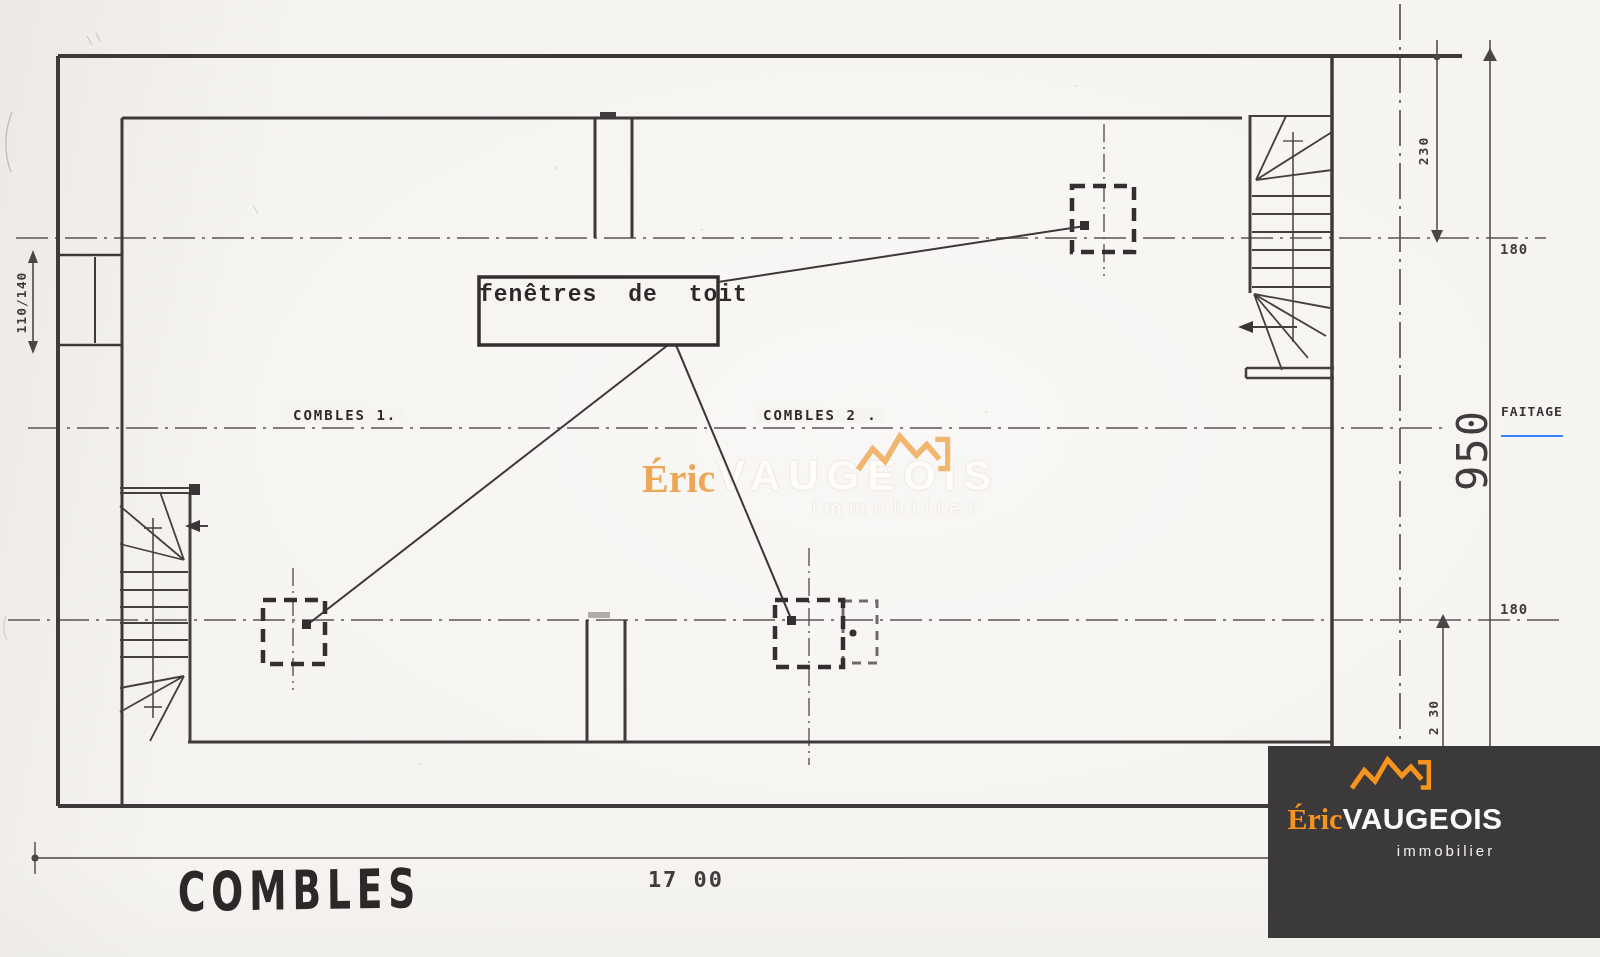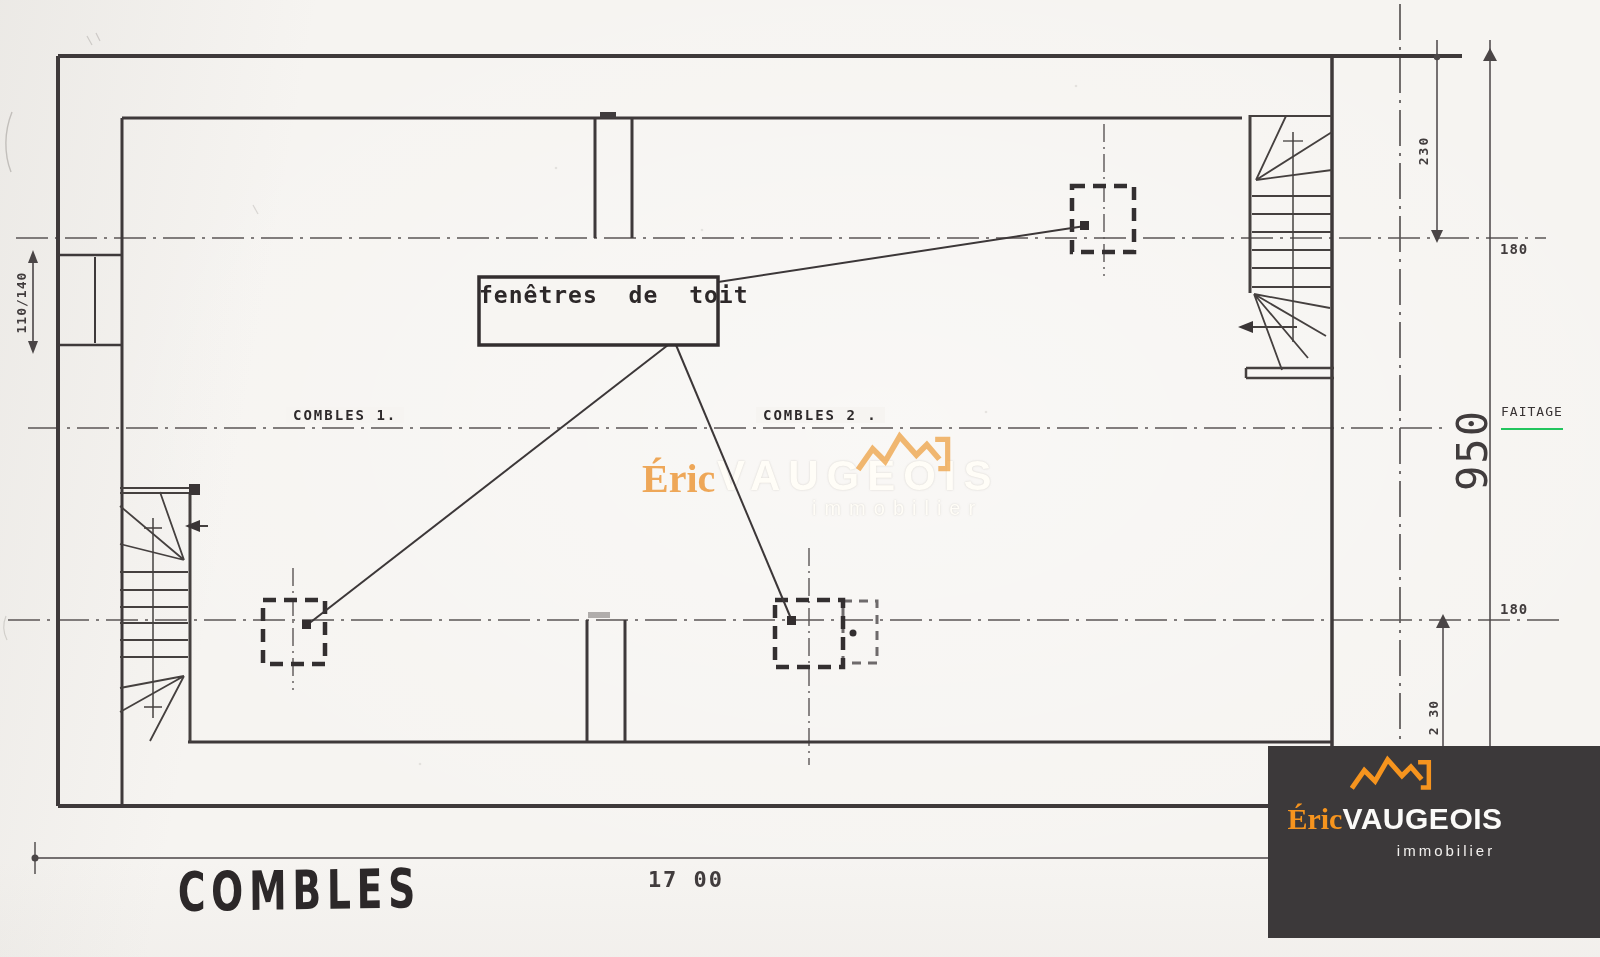--- a/index.html
+++ b/index.html
@@ -15,21 +15,21 @@
   .lbl{position:absolute;z-index:4;white-space:nowrap;}
   .paperbg{background:#f6f4f1;padding:0 7px;}
   .room-label{font-size:14px;font-weight:700;letter-spacing:2px;color:#2e2a2b;}
   .dim{color:#413c3d;}
   .rot{transform:rotate(-90deg);}
   .note-line1{font-size:23px;font-weight:700;letter-spacing:1px;word-spacing:16px;color:#2d2829;}
   .note-line2{font-size:24px;font-weight:700;letter-spacing:2px;color:#2d2829;}
   .faded8{color:#b4aea7;}
   .title{font-family:"DejaVu Sans", sans-serif;font-size:46px;font-weight:700;letter-spacing:7px;
          color:#2c2829;transform:scale(0.82,1.18) rotate(-0.6deg);transform-origin:left bottom;}
-  .faitage{font-size:13px;font-weight:400;letter-spacing:1px;border-bottom:2px solid #22c55e;padding-bottom:9px;}
+  .faitage{font-size:13px;font-weight:700;letter-spacing:1px;border-bottom:2px solid #3b82f6;padding-bottom:16px;}
   
   .wm{position:absolute;z-index:2;white-space:nowrap;}
   .wm-eric{font-family:"Liberation Serif", serif;font-weight:700;font-size:40px;color:#eea14b;opacity:.92;}
   .wm-vaugeois{font-family:"Liberation Sans", sans-serif;font-weight:700;font-size:42px;letter-spacing:8px;
      color:#fffdf7;text-shadow:0 0 2px rgba(186,182,173,.6);}
   .wm-immo{font-family:"Liberation Sans", sans-serif;font-size:20px;letter-spacing:8px;color:#fffdf7;
      text-shadow:0 0 2px rgba(186,182,173,.55);}
   
   .logo-box{position:absolute;left:1268px;top:746px;width:388px;height:192px;background:#3c393a;z-index:6;}
   .logo-name{position:absolute;left:12px;top:56px;width:230px;text-align:center;white-space:nowrap;}
@@ -156,21 +156,21 @@
       <path d="M1490,40 V746" stroke-width="1.5"></path>
       <polygon points="1490,48 1483,61 1497,61" fill="#4a4546" stroke="none"></polygon>
       <path d="M1443,618 V746" stroke-width="1.5"></path>
       <polygon points="1443,614 1436,628 1450,628" fill="#4a4546" stroke="none"></polygon>
     </g>
   </svg>
 
   <div class="lbl room-label paperbg" style="left:286px;top:407px;">COMBLES 1.</div>
   <div class="lbl room-label paperbg" style="left:756px;top:407px;">COMBLES 2 .</div>
 
-  <div class="lbl note-line1" style="left:479px;top:282px;width:239px;text-align:right;">fenêtres de toit</div>
+  <div class="lbl note-line1" style="left:479px;top:282px;width:239px;text-align:right;font-family:Liberation Mono, monospace;">fenêtres de toit</div>
 
   <div class="lbl dim rot" style="left:-9px;top:296px;width:60px;text-align:center;font-size:13px;font-weight:700;letter-spacing:1px;">110/140</div>
 
   <div class="lbl dim" style="left:646px;top:831px;width:80px;text-align:center;font-size:22px;font-weight:700;letter-spacing:2px;margin-top:36px;">17 00</div>
 
   <div class="lbl dim rot" style="left:1393px;top:143px;width:60px;text-align:center;font-size:13px;font-weight:700;letter-spacing:2px;">230</div>
   <div class="lbl dim" style="left:1500px;top:241px;font-size:14px;font-weight:700;letter-spacing:1px;">180</div>
   <div class="lbl faitage" style="left:1501px;top:404px;">FAITAGE</div>
   <div class="lbl dim rot" style="left:1410px;top:428px;width:120px;height:44px;text-align:center;font-size:42px;letter-spacing:2px;">950</div>
   <div class="lbl dim" style="left:1500px;top:601px;font-size:14px;font-weight:700;letter-spacing:1px;">180</div>

